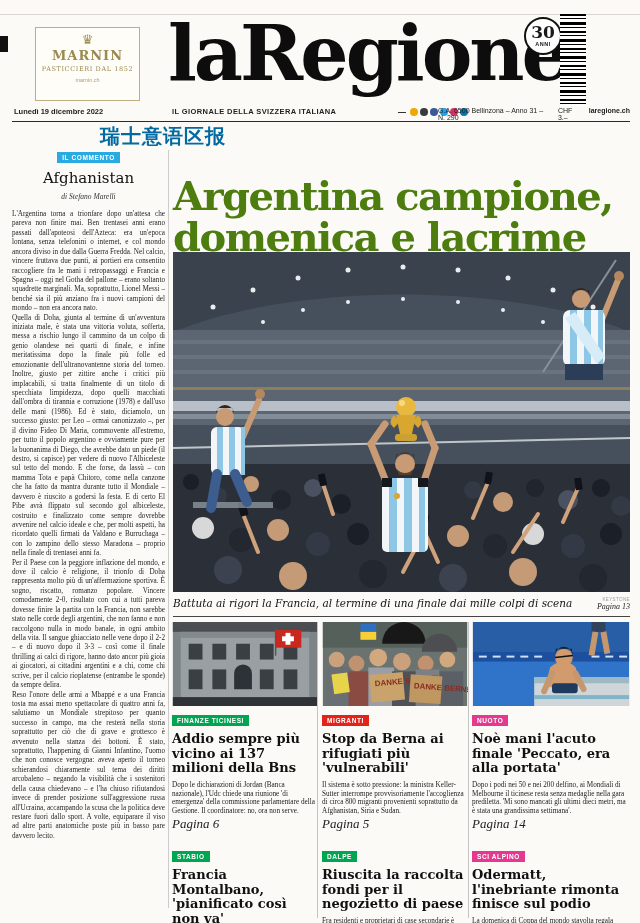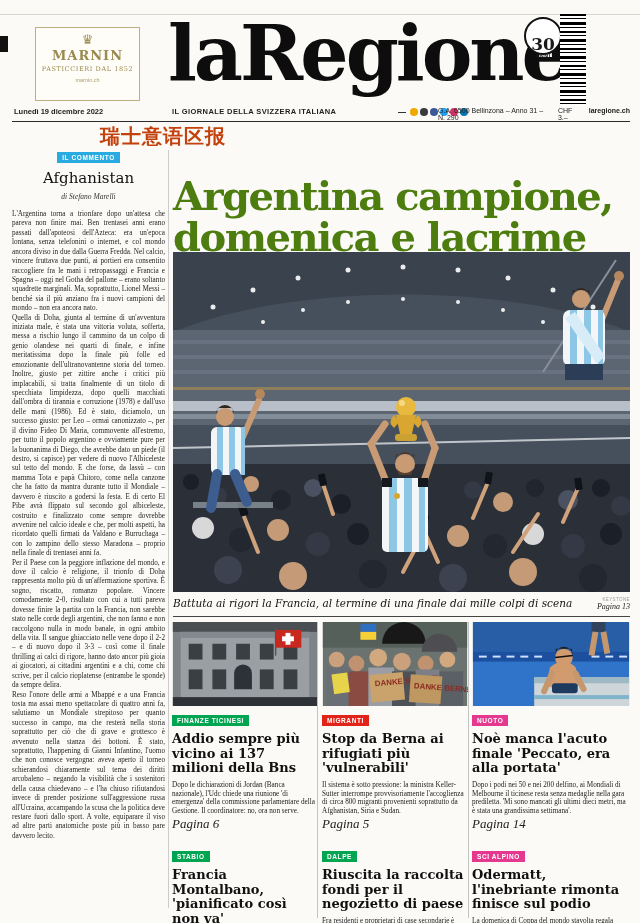--- a/index.html
+++ b/index.html
@@ -13,34 +13,34 @@
   .adbox{left:35px;top:27px;width:103px;height:72px;border:1px solid #bfae7e;background:#fffdf8;
          text-align:center;color:#9a8a50;}
   .adcrest{font-size:13px;line-height:14px;margin-top:5px;}
   .adbrand{font-family:"DejaVu Serif",serif;font-weight:700;font-size:13px;letter-spacing:1px;margin-top:1px;}
   .adtag{font-family:"DejaVu Serif",serif;font-size:6.5px;letter-spacing:.6px;margin-top:2px;}
   .adurl{font-size:5.5px;margin-top:4px;color:#b0a06a;}
   .logo{left:168px;top:12px;width:380px;font-family:"DejaVu Serif",serif;font-weight:700;
         font-size:76px;line-height:84px;letter-spacing:-3px;color:#0d0d0d;white-space:nowrap;}
   .badge{left:524px;top:17px;width:34px;height:34px;border:2.5px solid #111;border-radius:50%;
          background:#fff;text-align:center;}
-  .badge .n{font-family:"DejaVu Serif",serif;font-weight:700;font-size:17px;line-height:20px;margin-top:15px;}
+  .badge .n{font-family:"DejaVu Serif",serif;font-weight:700;font-size:17px;line-height:20px;margin-top:3px;}
   .badge .a{font-size:5.5px;font-weight:700;letter-spacing:.5px;line-height:5px;}
   .barcode{left:560px;top:14px;width:26px;height:92px;background:
      repeating-linear-gradient(180deg,#000 0 2px,#fff 2px 4px,#000 4px 5px,#fff 5px 8px,#000 8px 11px,#fff 11px 13px,#000 13px 14px,#fff 14px 17px);}
   .dateline{left:14px;top:107px;font-weight:700;font-size:7.5px;color:#222;}
   .subtitle{left:172px;top:107px;font-weight:700;font-size:7.5px;letter-spacing:.4px;color:#222;}
   .socialrow{left:396px;top:108px;display:flex;gap:2px;align-items:center;}
   .socialrow .dash{width:8px;height:1px;background:#333;margin:0 2px;}
   .sdot{width:8px;height:8px;border-radius:50%;background:#888;}
   .issueblock{left:438px;top:107px;width:192px;display:flex;justify-content:flex-end;gap:8px;font-size:7px;color:#222;}
   .issueblock .site{font-weight:700;}
   .headrule{left:12px;top:121px;width:618px;height:1px;background:#2b2b2b;}
 
-  .chinese{left:100px;top:123px;font-size:20px;font-weight:700;color:#c2410c;letter-spacing:1px;}
+  .chinese{left:100px;top:123px;font-size:20px;font-weight:700;color:#0369a1;letter-spacing:1px;}
 
   
   .colrule{left:168px;top:150px;width:1px;height:758px;background:#ccc;}
   .commento{left:12px;top:146px;width:153px;}
   .kicker{display:inline-block;color:#fff;font-weight:700;font-size:6.5px;letter-spacing:.6px;
           padding:2px 5px 2px;}
   .c-kickwrap{text-align:center;}
   .c-title{font-family:"DejaVu Serif",serif;font-size:15px;text-align:center;margin-top:5px;color:#111;}
   .c-byline{font-family:"Liberation Serif",serif;font-style:italic;font-size:7.5px;text-align:center;
             margin-top:5px;color:#333;}
@@ -383,21 +383,21 @@
         <path d="M78 46 q14 -12 26 0 l4 18 q-18 8 -34 0 Z" fill="#d29b6e"></path>
         <circle cx="92" cy="36" r="9" fill="#d29b6e"></circle>
         <path d="M83 34 a9 9 0 0 1 18 0 l-1 -7 -16 0 Z" fill="#1d1d1f"></path>
         <line x1="83" y1="36" x2="101" y2="34" stroke="#111" stroke-width="1.5"></line>
         <rect x="80" y="62" width="26" height="10" rx="3" fill="#1f3a5f"></rect>
         <line x1="80" y1="52" x2="72" y2="70" stroke="#c6966d" stroke-width="6" stroke-linecap="round"></line>
         <line x1="104" y1="52" x2="112" y2="68" stroke="#c6966d" stroke-width="6" stroke-linecap="round"></line>
       </g>
     </svg>
     <div><span class="kicker b-kick" style="background: rgb(229, 57, 143);">NUOTO</span></div>
-    <div class="b-title">Noè manca l'acuto finale 'Peccato, era alla portata'</div>
+    <div class="b-title">Noè mani l'acuto finale 'Peccato, era alla portata'</div>
     <div class="b-body">Dopo i podi nei 50 e nei 200 delfino, ai Mondiali di Melbourne il ticinese resta senza medaglie nella gara prediletta. 'Mi sono mancati gli ultimi dieci metri, ma è stata una grandissima settimana'.</div>
     <div class="b-page">Pagina 14</div>
     <div class="b-gap"><span class="kicker" style="background: rgb(229, 57, 143);">SCI ALPINO</span></div>
     <div class="b-title">Odermatt, l'inebriante rimonta finisce sul podio</div>
     <div class="b-body">La domenica di Coppa del mondo stavolta regala soddisfazione solo al maschile, con il nidvaldese che in Alta Badia risale dal nono al terzo posto. 'Sapevo di dover lasciar correre'.</div>
 
   </div>
 
 </div>
 

